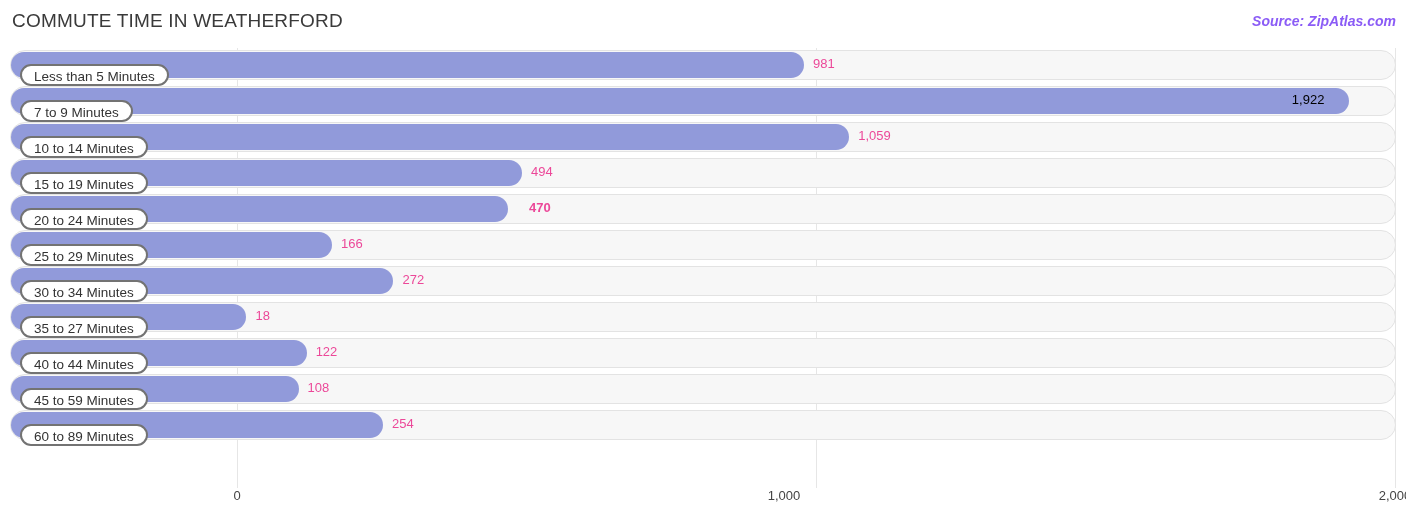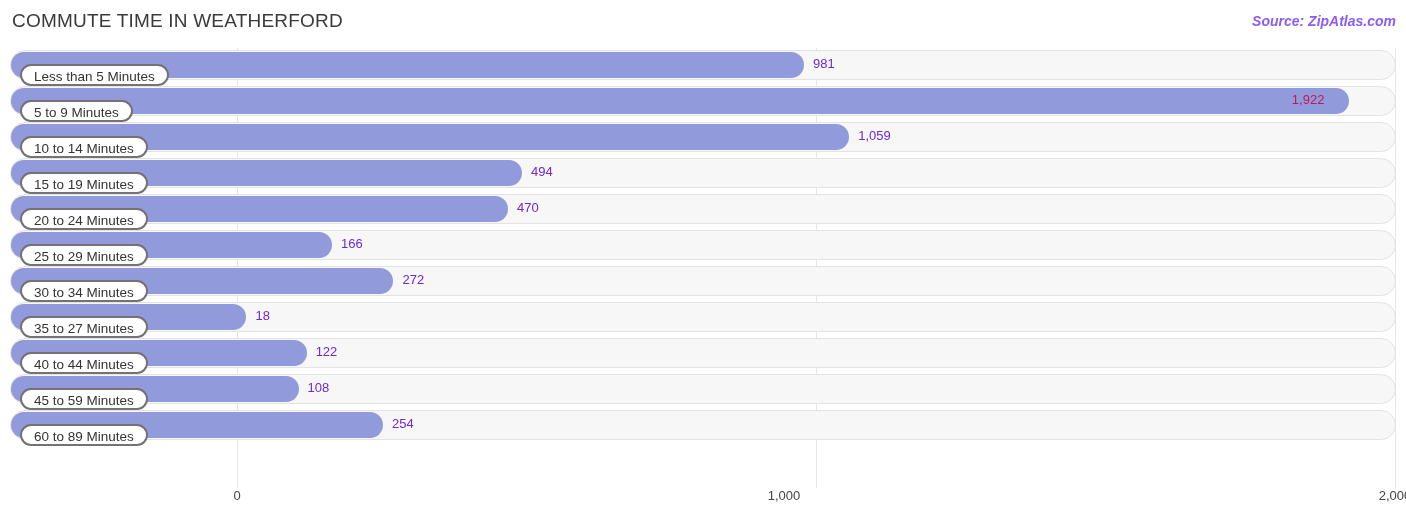--- a/index.html
+++ b/index.html
@@ -98,25 +98,25 @@
     border-radius: 11px;
     font-size: 13.5px;
     color: #333333;
     white-space: nowrap;
     box-sizing: border-box;
   }
   .row-value {
     position: absolute;
     top: 8px;
     font-size: 13px;
-    color: #6d28d9;
+    color: #ec4899;
     white-space: nowrap;
   }
   .row-value.inside {
-    color: #be185d;
+    color: #000000;
   }
   .axis {
     position: absolute;
     left: 10px;
     top: 488px;
     width: 1386px;
     height: 24px;
   }
   .tick {
     position: absolute;
@@ -142,40 +142,40 @@
   <div class="rows" id="rows">
       <div class="row">
         <div class="row-track"></div>
         <div class="row-bar" style="width: 792.999px; background: rgb(145, 154, 218);"></div>
         <div class="row-label">Less than 5 Minutes</div>
         <div class="row-value" style="left: 802.999px;">981</div>
       </div>
       <div class="row">
         <div class="row-track"></div>
         <div class="row-bar" style="width: 1337.84px; background: rgb(145, 154, 218);"></div>
-        <div class="row-label">5 to 9 Minutes</div>
+        <div class="row-label">7 to 9 Minutes</div>
         <div class="row-value inside" style="left: 1281.84px;">1,922</div>
       </div>
       <div class="row">
         <div class="row-track"></div>
         <div class="row-bar" style="width: 838.161px; background: rgb(145, 154, 218);"></div>
         <div class="row-label">10 to 14 Minutes</div>
         <div class="row-value" style="left: 848.161px;">1,059</div>
       </div>
       <div class="row">
         <div class="row-track"></div>
         <div class="row-bar" style="width: 511.026px; background: rgb(145, 154, 218);"></div>
         <div class="row-label">15 to 19 Minutes</div>
         <div class="row-value" style="left: 521.026px;">494</div>
       </div>
       <div class="row">
         <div class="row-track"></div>
         <div class="row-bar" style="width: 497.13px; background: rgb(145, 154, 218);"></div>
         <div class="row-label">20 to 24 Minutes</div>
-        <div class="row-value" style="left: 507px;">470</div>
+        <div class="row-value" style="left: 519px; font-weight: bold;">470</div>
       </div>
       <div class="row">
         <div class="row-track"></div>
         <div class="row-bar" style="width: 321.114px; background: rgb(145, 154, 218);"></div>
         <div class="row-label">25 to 29 Minutes</div>
         <div class="row-value" style="left: 331.114px;">166</div>
       </div>
       <div class="row">
         <div class="row-track"></div>
         <div class="row-bar" style="width: 382.488px; background: rgb(145, 154, 218);"></div>

